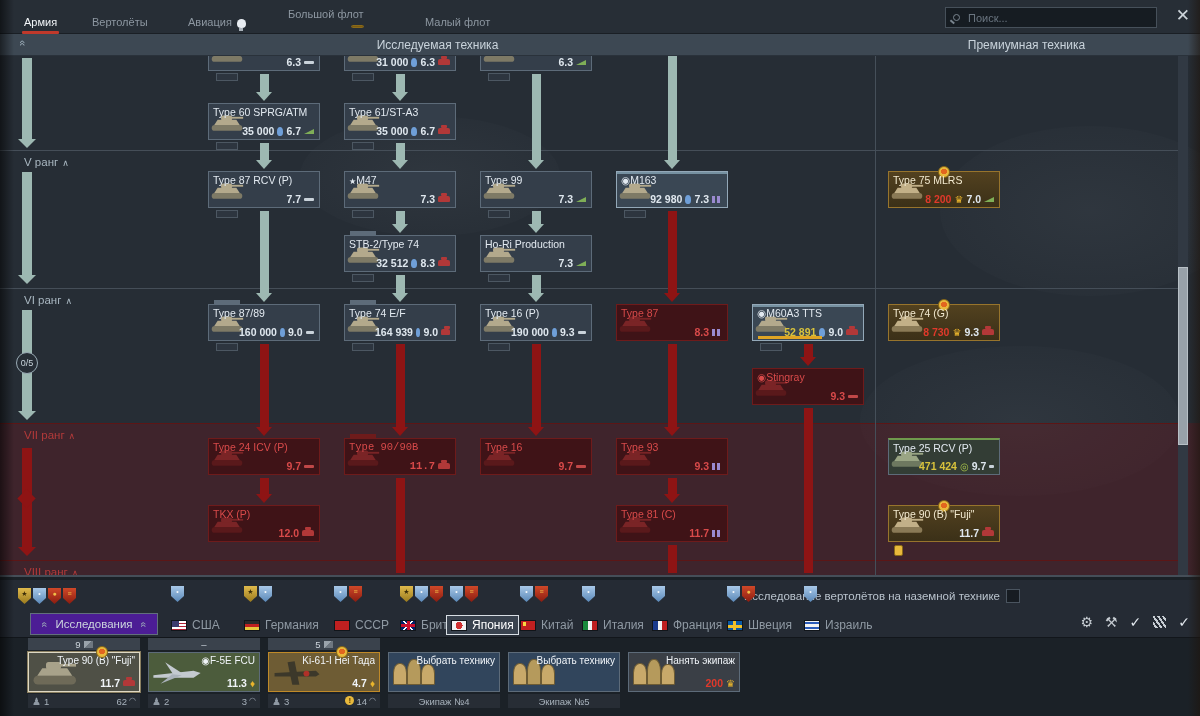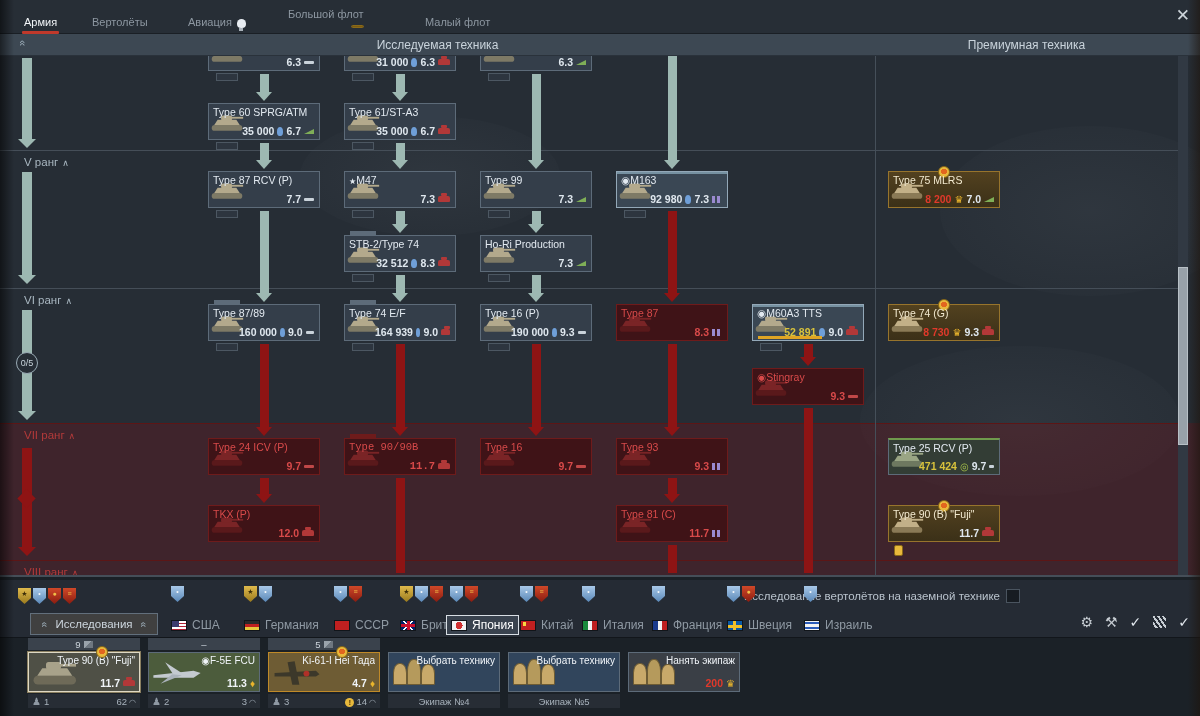--- a/index.html
+++ b/index.html
@@ -93,21 +93,21 @@
   #nationbar{position:absolute;top:3px;left:0;width:1200px;height:58px;background:#252b34;border-bottom:1px solid #12161b;}
   .shield{width:13px;height:16px;clip-path:polygon(0 0,100% 0,100% 62%,50% 100%,0 62%);display:inline-block;position:relative;}
   .shield.gold{background:linear-gradient(#e0ba4c,#9a7a1e);}
   .shield.blue{background:linear-gradient(#a8c8e8,#5a88b8);}
   .shield.redlist{background:linear-gradient(#d04828,#8a1c10);}
   .shield.redclock{background:linear-gradient(#d04828,#8a1c10);}
   .shield i{position:absolute;left:0;right:0;top:2px;text-align:center;font-style:normal;font-size:7px;line-height:8px;color:#3a2c08;}
   .shield.blue i{color:#f2f6fa;}
   .shield.redlist i,.shield.redclock i{color:#f0c048;}
   #corner-shields{position:absolute;left:18px;top:8px;display:flex;gap:2px;}
-  #research-btn{position:absolute;left:30px;top:33px;width:128px;height:22px;background:#404040;border:1px solid #626f7c;
+  #research-btn{position:absolute;left:30px;top:33px;width:128px;height:22px;background:#4c1d95;border:1px solid #626f7c;
      color:#ccd5dd;font-size:11.5px;display:flex;align-items:center;justify-content:center;gap:8px;cursor:pointer;}
   #research-btn .chev{transform:rotate(90deg);display:inline-block;font-size:10px;color:#9fb0bc;}
   .nation{position:absolute;top:35px;height:20px;display:flex;align-items:center;gap:5px;font-size:12px;color:#8f99a3;cursor:pointer;padding:0 4px;}
   .nation.active{background:#39424e;border:1px solid #d8dee4;color:#ffffff;}
   .nation-badges{position:absolute;top:6px;display:flex;gap:2px;}
   .flag{width:16px;height:11px;display:inline-block;border:1px solid #11151a;flex:0 0 auto;}
   .flag-usa{background:linear-gradient(#b22234 0 0) left top/7px 6px no-repeat,repeating-linear-gradient(0deg,#b22234 0 1.5px,#fff 1.5px 3px);}
   .flag-usa{background:linear-gradient(#3c3b6e,#3c3b6e) left top/7px 6px no-repeat,repeating-linear-gradient(0deg,#b22234 0 1.5px,#fff 1.5px 3px);}
   .flag-germany{background:linear-gradient(180deg,#2a2a2a 33%,#c02020 33% 66%,#e8c83c 66%);}
   .flag-ussr{background:#c02020;}
@@ -138,21 +138,21 @@
   .sticker-icon{width:9px;height:7px;background:linear-gradient(135deg,#9aa3ab 50%,#6e7780 50%);display:inline-block;}
   .slot-card{position:absolute;top:14px;left:0;width:112px;height:40px;border:1px solid #5d6b79;cursor:pointer;overflow:visible;}
   .slot-card .sname{position:absolute;top:2px;left:2px;right:4px;text-align:right;font-size:10px;color:#f0f4f8;white-space:nowrap;overflow:hidden;}
   .slot-card .sbr{position:absolute;bottom:2px;right:4px;font-size:10.5px;font-weight:bold;color:#f0f4f8;display:flex;align-items:center;gap:3px;}
   .slot-card.selected{border:1px solid #ded8c4;box-shadow:0 0 0 1px #8a7f60;}
   .slot-card.premium-slot{border:1px solid #c08a28;}
   .slot-gold-badge{position:absolute;top:8px;width:12px;height:12px;border-radius:50%;
      background:radial-gradient(circle at 50% 45%,#e2661f 0 3px,#e8b93c 3px 6px);border:1px solid #8a6a18;z-index:5;}
   .slot-foot{position:absolute;top:56px;left:0;width:112px;height:14px;background:#272d35;color:#a7b1bb;font-size:9.5px;
      display:flex;align-items:center;padding:0 4px;gap:3px;}
-  .slot-foot .foot-right{margin-left:auto;display:flex;align-items:flex-end;gap:2px;}
+  .slot-foot .foot-right{margin-left:auto;display:flex;align-items:flex-start;gap:2px;}
   .slot-foot.center{justify-content:center;}
   .warn-dot{display:inline-block;width:9px;height:9px;border-radius:50%;background:#e8b93c;color:#5a3c08;font-size:8px;font-weight:bold;
      text-align:center;line-height:9px;}
   .helmet{color:#8f99a3;font-size:8px;}
   .pawn{color:#8f99a3;font-size:10px;}
   .crew-art{position:absolute;left:2px;top:2px;width:52px;height:36px;}
   .crew-fig{position:absolute;border-radius:45% 45% 8% 8%;}
   .edge-vignette-l{position:absolute;left:0;top:0;width:14px;height:716px;background:linear-gradient(90deg,rgba(0,0,0,.55),rgba(0,0,0,0));pointer-events:none;}
   .edge-vignette-r{position:absolute;right:0;top:0;width:12px;height:716px;background:linear-gradient(270deg,rgba(30,20,12,.6),rgba(0,0,0,0));pointer-events:none;}
 </style>
@@ -174,20 +174,24 @@
         <span class="bulb-icon"></span>
       </div>
       <div class="tab" style="left: 288px; flex-direction: column;">
         <span>Большой флот</span>
         <span class="goldlist-icon"></span>
       </div>
       <div class="tab" style="left: 425px;">
         <span>Малый флот</span>
       </div>
     </div>
+  <div id="searchbox">
+    <span class="mag-icon"></span>
+    <input placeholder="Поиск..." style="">
+  </div>
   <div id="close-btn">✕</div>
 
   <div id="colheader">
     <span class="hdr-collapse">«</span>
     <div id="hdr-research">Исследуемая техника</div>
     <div id="hdr-premium">Премиумная техника</div>
   </div>
 
   <div id="tree">
       <div class="cloud" style="left: 940px; top: 70px; width: 300px; height: 170px; background: radial-gradient(rgba(165, 175, 185, 0.07), rgba(0, 0, 0, 0));"></div>

